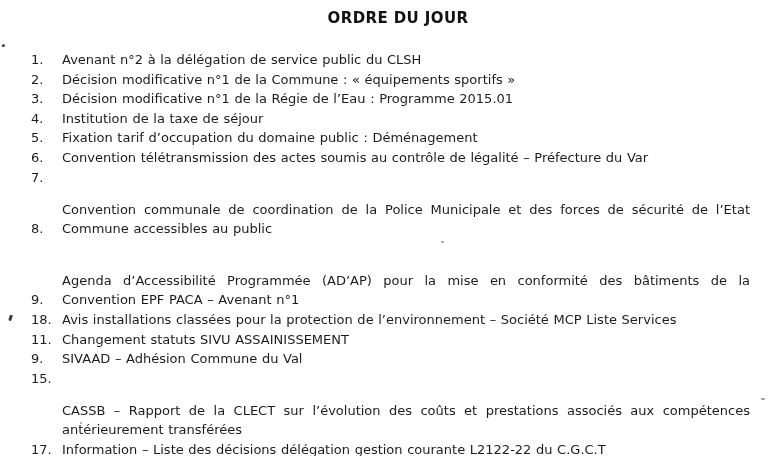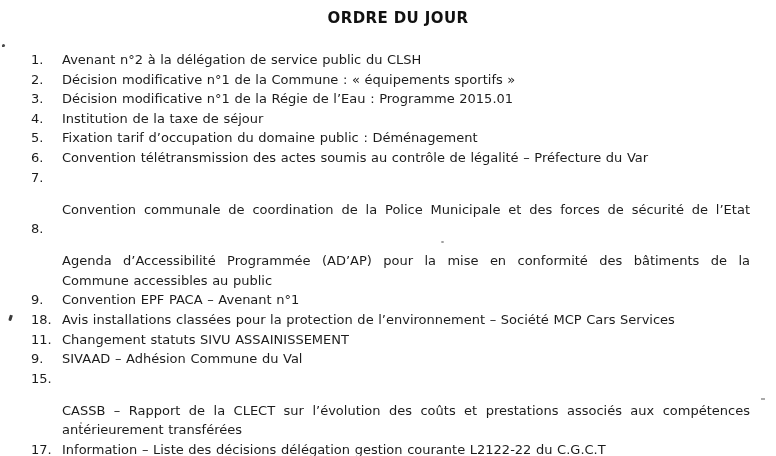--- a/index.html
+++ b/index.html
@@ -143,36 +143,36 @@
     <div class="row">
       <span class="num">7.</span>
       <span class="txt">
         <span class="line justify">Convention communale de coordination de la Police Municipale et des forces de sécurité de l’Etat</span>
       </span>
     </div>
 
     <div class="row">
       <span class="num">8.</span>
       <span class="txt">
+        <span class="line">Commune accessibles au public</span>
         <span class="line justify">Agenda d’Accessibilité Programmée (AD’AP) pour la mise en conformité des bâtiments de la</span>
-        <span class="line">Commune accessibles au public</span>
       </span>
     </div>
 
     <div class="row">
       <span class="num">9.</span>
       <span class="txt">
         <span class="line">Convention EPF PACA – Avenant n°1</span>
       </span>
     </div>
 
     <div class="row">
       <span class="num">18.</span>
       <span class="txt">
-        <span class="line">Avis installations classées pour la protection de l’environnement – Société MCP Cars Services</span>
+        <span class="line">Avis installations classées pour la protection de l’environnement – Société MCP Liste Services</span>
       </span>
     </div>
 
     <div class="row">
       <span class="num">11.</span>
       <span class="txt">
         <span class="line">Changement statuts SIVU ASSAINISSEMENT</span>
       </span>
     </div>
 

